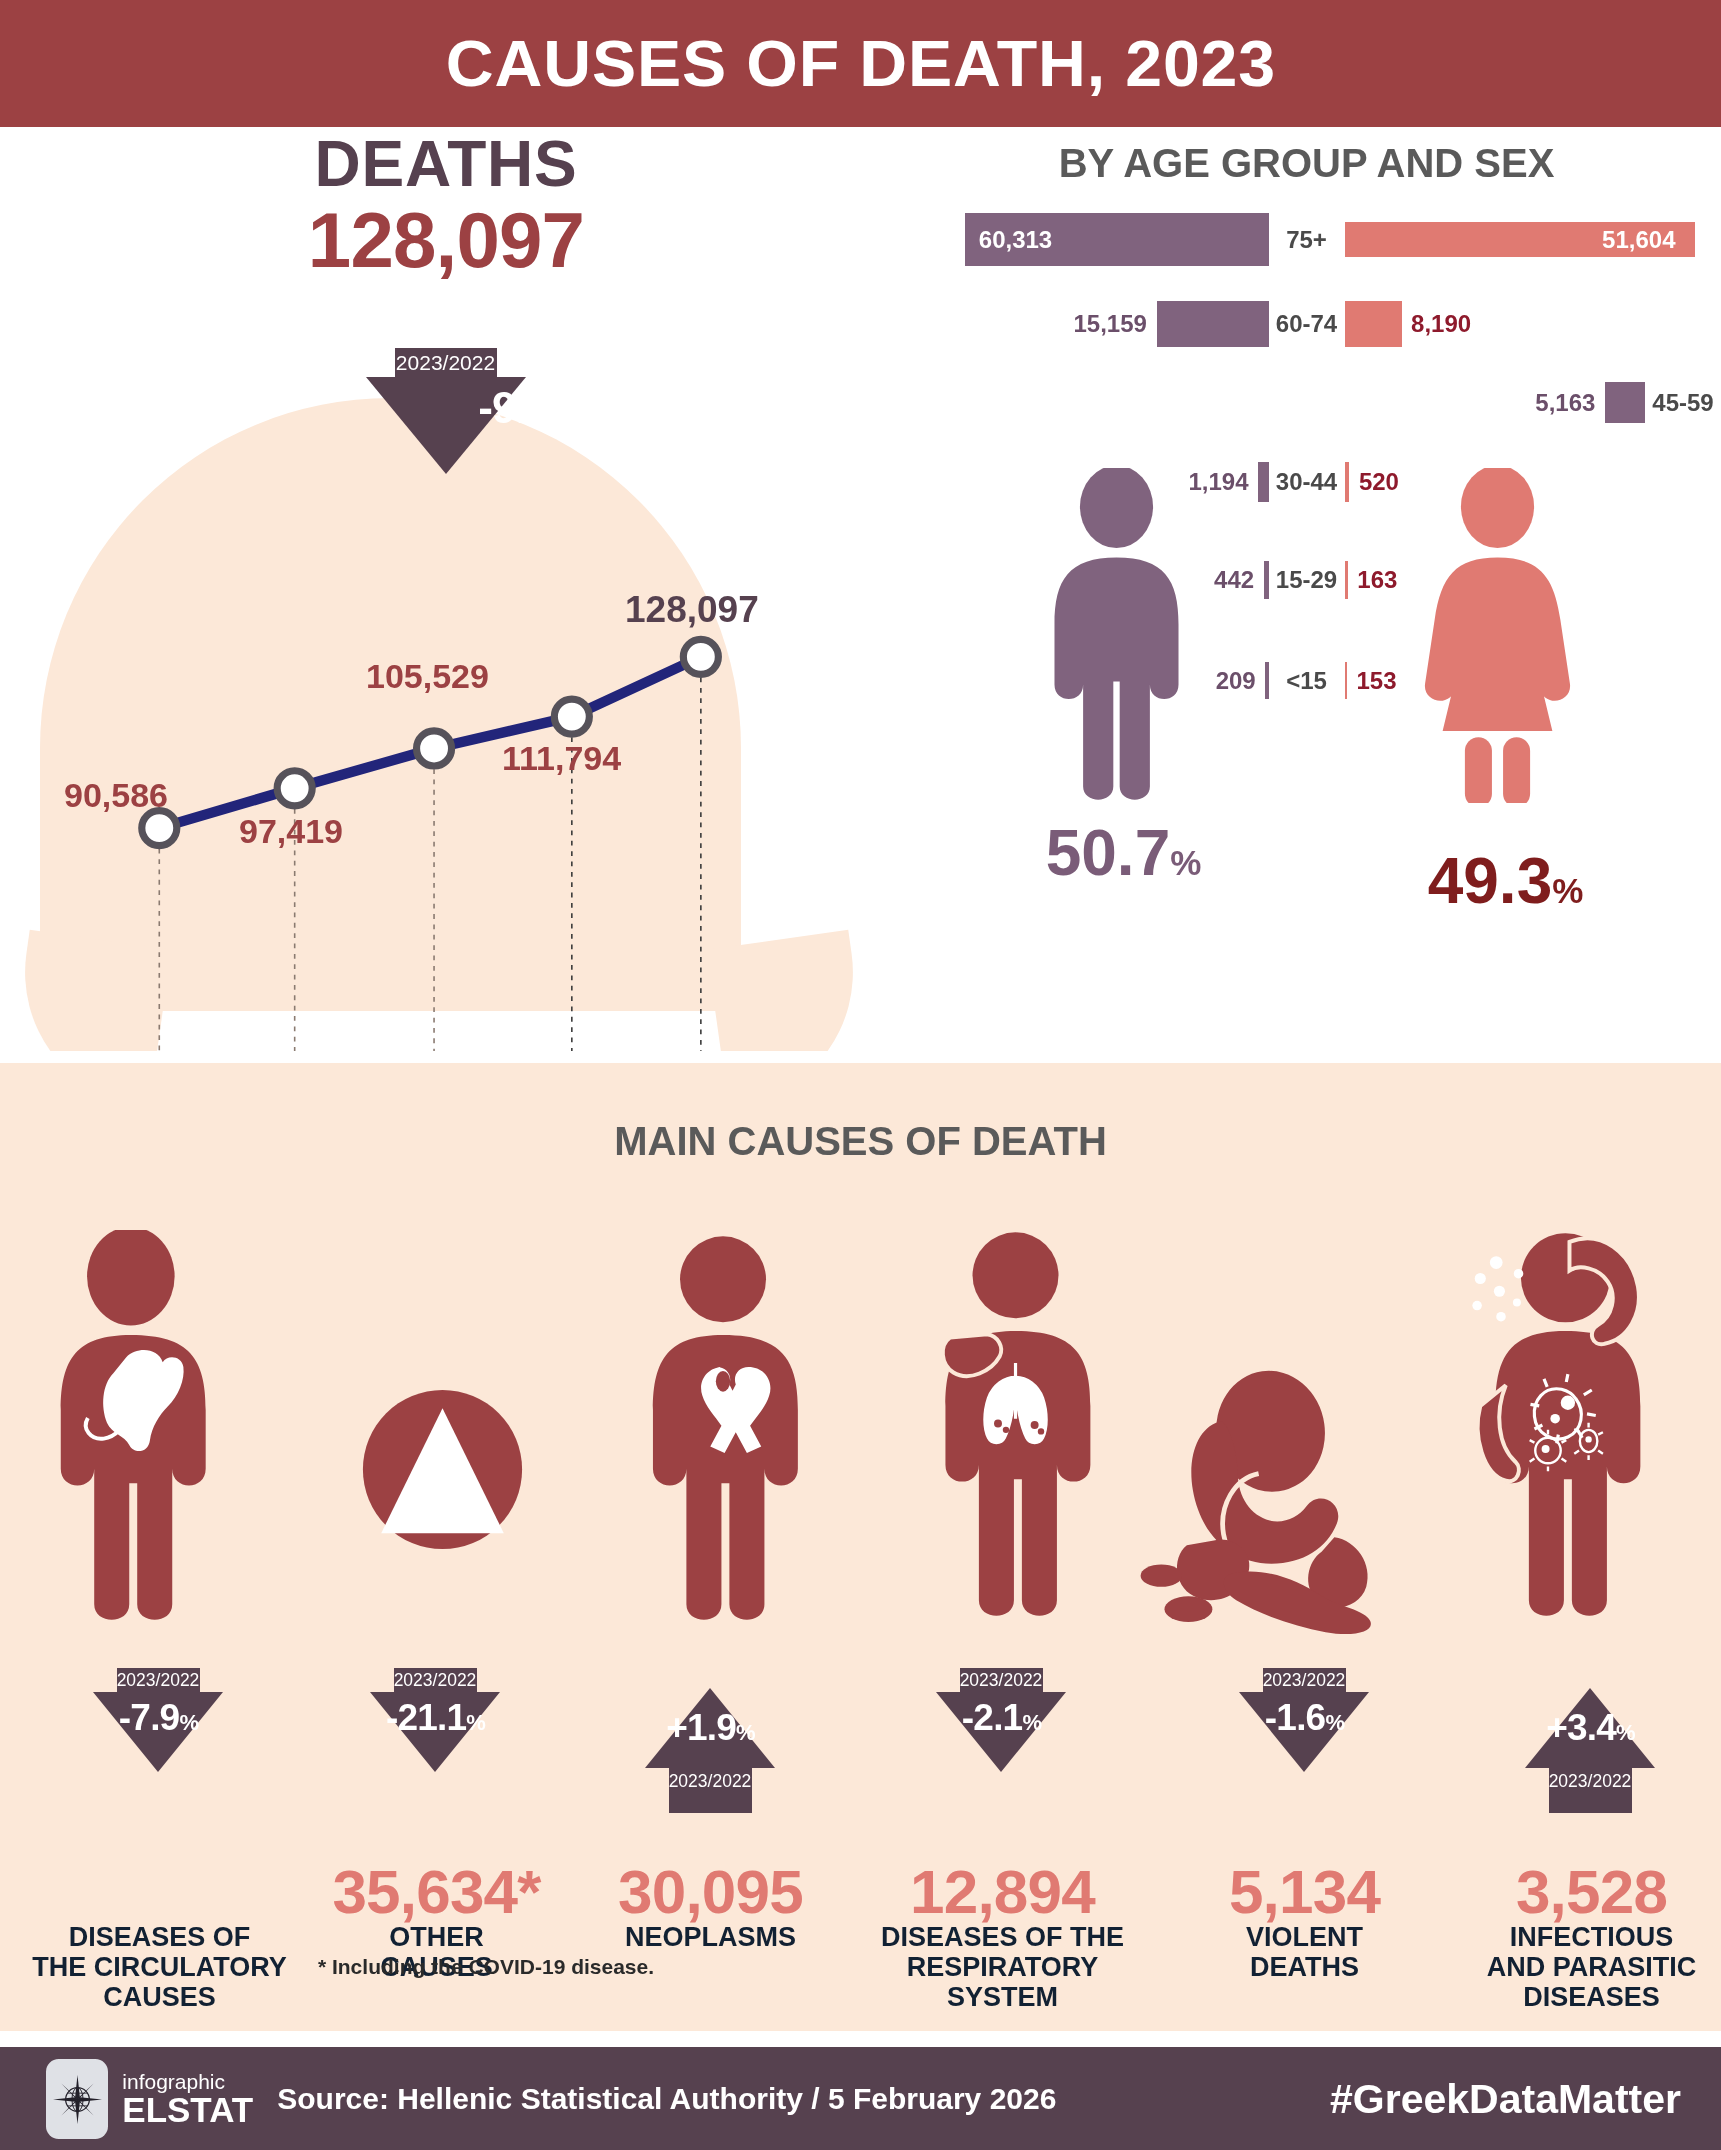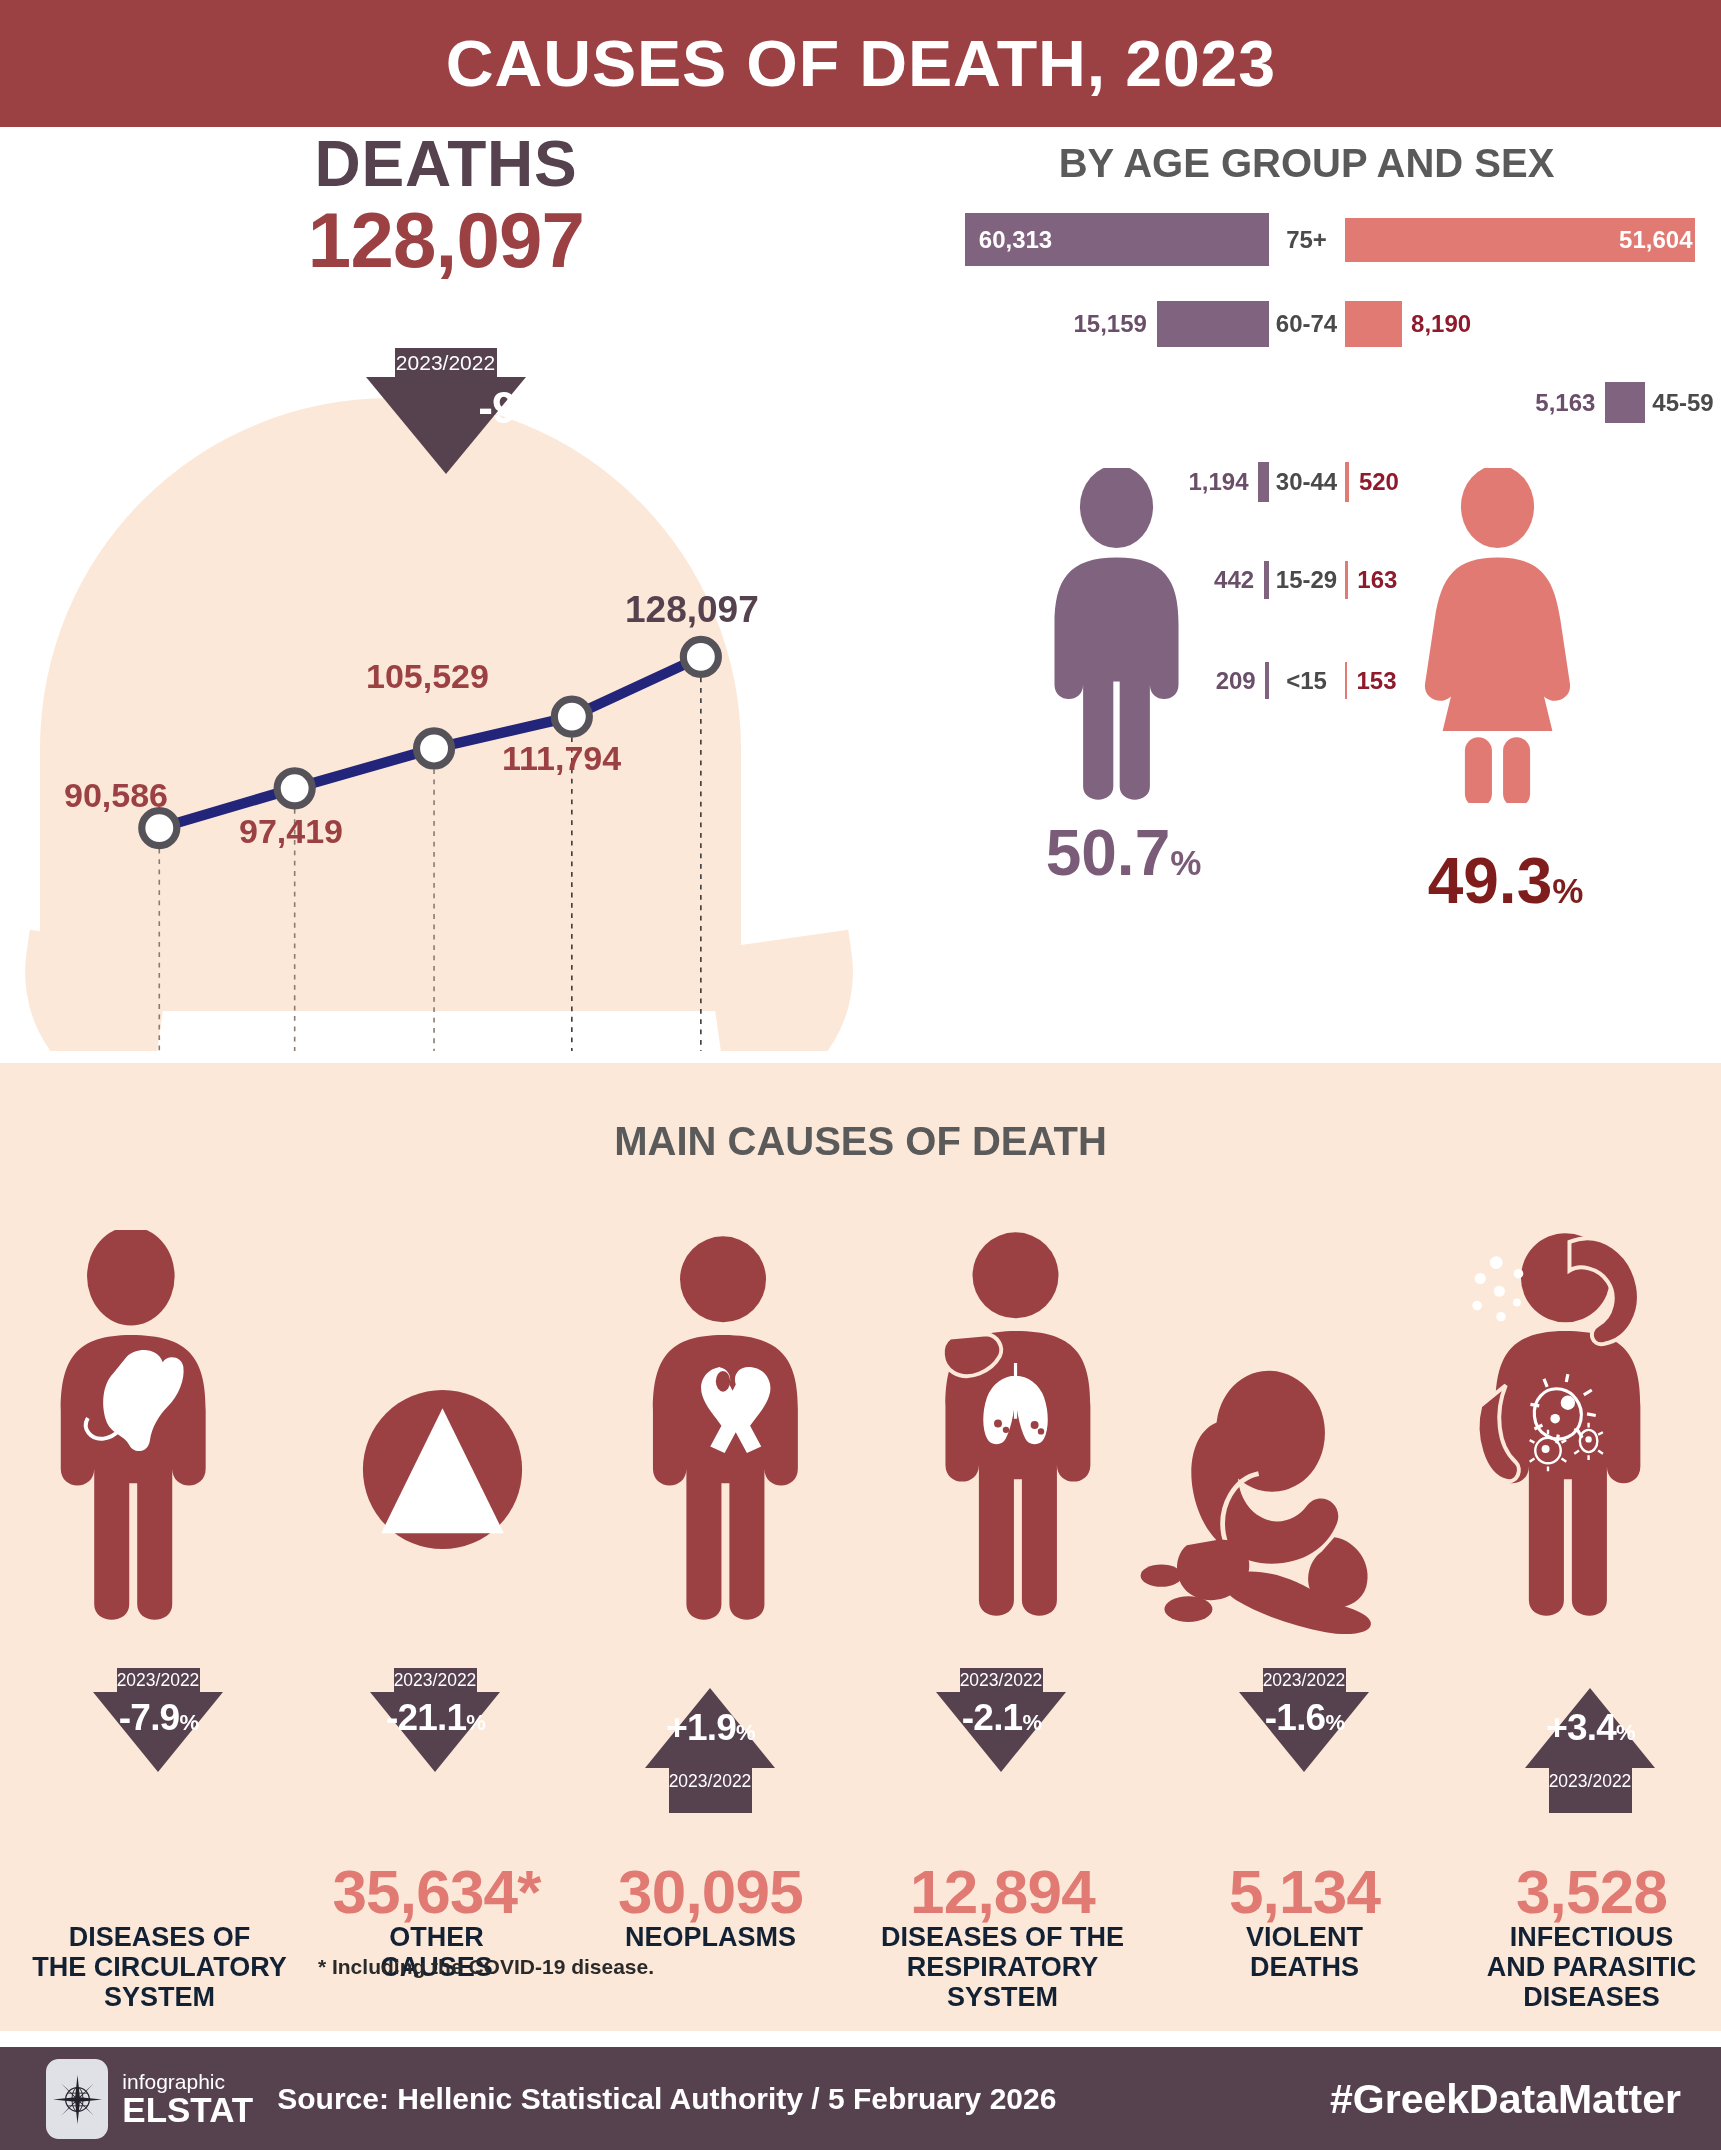--- a/index.html
+++ b/index.html
@@ -263,21 +263,21 @@
     </div>
 
     <div class="age-row" style="top:86px;">
       <div class="age-left">
         <div class="bar-m" style="width:304px;height:53px;display:flex;align-items:center;padding-left:14.3px;">
           <span class="val-in">60,313</span>
         </div>
       </div>
       <div class="age-center">75+</div>
       <div class="age-right">
-        <div class="bar-f" style="width:350px;height:44px;display:flex;align-items:center;justify-content:flex-end;padding-right:2px;">
+        <div class="bar-f" style="width:350px;height:35px;display:flex;align-items:center;justify-content:flex-end;padding-right:19px;">
           <span class="val-in">51,604</span>
         </div>
       </div>
     </div>
 
     <div class="age-row" style="top:174px;">
       <div class="age-left">
         <span class="val-m">15,159</span>
         <div class="bar-m" style="width:112px;height:46px;"></div>
       </div>
@@ -485,21 +485,21 @@
     </div>
 
     <div class="cause-num" style="left:277px;  top:793px;">35,634*</div>
     <div class="cause-num" style="left:551px;  top:793px;">30,095</div>
     <div class="cause-num" style="left:843px; top:793px;">12,894</div>
     <div class="cause-num" style="left:1145px; top:793px;">5,134</div>
     <div class="cause-num" style="left:1432px; top:793px;">3,528</div>
 
     <div class="cause-name" style="left:0px;    top:859px; white-space:pre-line;">DISEASES OF
 THE CIRCULATORY
-SYSTEM</div>
+CAUSES</div>
     <div class="cause-name" style="left:277px;  top:859px; white-space:pre-line;">OTHER
 CAUSES</div>
     <div class="cause-name" style="left:551px;  top:859px; white-space:pre-line;">NEOPLASMS</div>
     <div class="cause-name" style="left:843px; top:859px; white-space:pre-line;">DISEASES OF THE
 RESPIRATORY
 SYSTEM</div>
     <div class="cause-name" style="left:1145px; top:859px; white-space:pre-line;">VIOLENT
 DEATHS</div>
     <div class="cause-name" style="left:1432px; top:859px; white-space:pre-line;">INFECTIOUS
 AND PARASITIC

